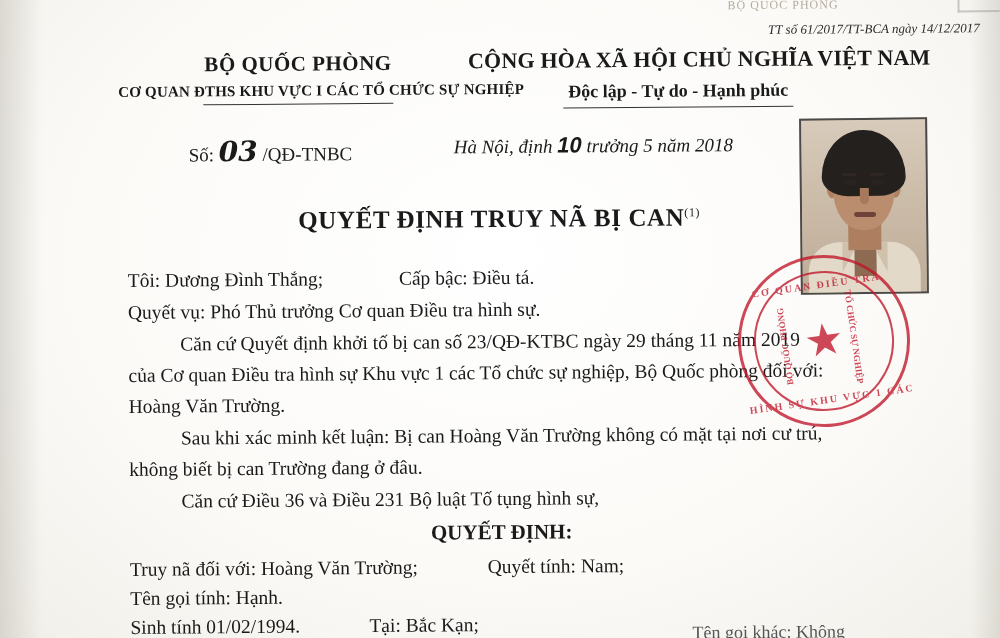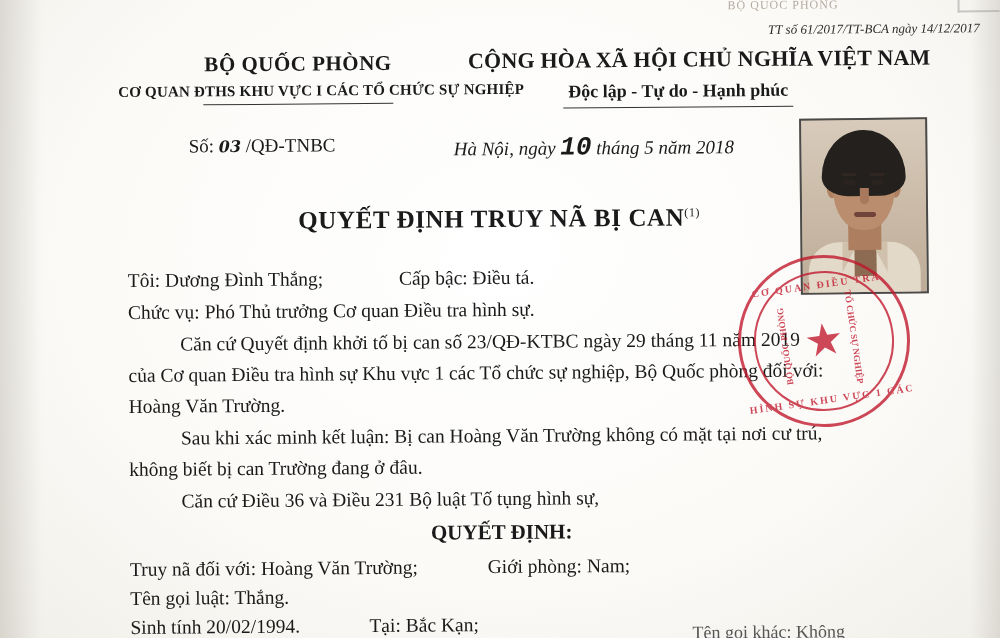--- a/index.html
+++ b/index.html
@@ -105,21 +105,21 @@
   .num-line {
     position: absolute;
     top: 133px;
     left: 190px;
     font-size: 19px;
     white-space: nowrap;
   }
   .num-hand {
     font-family: "DejaVu Serif", serif;
     font-weight: bold;
-    font-size: 16px;
+    font-size: 28px;
     font-style: italic;
   }
 
   
   .nat-block {
     position: absolute;
     top: 48px;
     left: 470px;
     width: 420px;
     text-align: center;
@@ -144,24 +144,24 @@
 
   .place-date {
     position: absolute;
     top: 133px;
     left: 455px;
     font-style: italic;
     font-size: 19px;
     white-space: nowrap;
   }
   .date-hand {
-    font-family: Liberation Mono, monospace;
+    font-family: Liberation Sans, sans-serif;
     font-weight: bold;
     font-style: italic;
-    font-size: 26px;
+    font-size: 22px;
     text-align: center;
   }
 
   
   .doc-title {
     position: absolute;
     top: 205px;
     left: 0;
     width: 1000px;
     text-align: center;
@@ -436,66 +436,66 @@
       <span>/QĐ-TNBC</span>
     </div>
 
     <div class="nat-block">
       <div class="nat-line1">CỘNG HÒA XÃ HỘI CHỦ NGHĨA VIỆT NAM</div>
       <div class="nat-line2">Độc lập - Tự do - Hạnh phúc</div>
       <div class="nat-underline"></div>
     </div>
 
     <div class="place-date">
-      <span>Hà Nội, ngày</span>
+      <span>Hà Nội, định</span>
       <span class="date-hand">10</span>
-      <span>tháng</span>
+      <span>trưởng</span>
       <span>5</span>
       <span>năm</span>
       <span>2018</span>
     </div>
 
     <div class="doc-title">
       <span>QUYẾT ĐỊNH TRUY NÃ BỊ CAN</span><sup>(1)</sup>
     </div>
 
     <div class="body-text">
       <p>
         <span>Tôi:</span>
         <span>Dương Đình Thắng;</span>
         <span class="tab-gap"></span>
         <span>Cấp bậc:</span>
         <span>Điều tá.</span>
       </p>
       <p>
-        <span>Chức vụ:</span>
+        <span>Quyết vụ:</span>
         <span>Phó Thủ trưởng Cơ quan Điều tra hình sự.</span>
       </p>
       <p class="indent">Căn cứ Quyết định khởi tố bị can số 23/QĐ-KTBC ngày 29 tháng 11 năm 2019 của Cơ quan Điều tra hình sự Khu vực 1 các Tổ chức sự nghiệp, Bộ Quốc phòng đối với: Hoàng Văn Trường.</p>
       <p class="indent">Sau khi xác minh kết luận: Bị can Hoàng Văn Trường không có mặt tại nơi cư trú, không biết bị can Trường đang ở đâu.</p>
       <p class="indent">Căn cứ Điều 36 và Điều 231 Bộ luật Tố tụng hình sự,</p>
     </div>
 
     <div class="decision-head">QUYẾT ĐỊNH:</div>
 
     <div class="tail-text">
       <p>
         <span>Truy nã đối với:</span>
         <span>Hoàng Văn Trường;</span>
         <span class="gap-a"></span>
-        <span>Giới phòng:</span>
+        <span>Quyết tính:</span>
         <span>Nam;</span>
       </p>
       <p>
-        <span>Tên gọi luật:</span>
-        <span>Thắng.</span>
+        <span>Tên gọi tính:</span>
+        <span>Hạnh.</span>
       </p>
       <p>
         <span>Sinh tính</span>
-        <span>20/02/1994.</span>
+        <span>01/02/1994.</span>
         <span class="gap-a"></span>
         <span>Tại:</span>
         <span>Bắc Kạn;</span>
       </p>
       <p>Tên gọi khác: Không</p>
     </div>
 
     <div class="signer-hint">Tên gọi khác: Không</div>
 
   </div>

